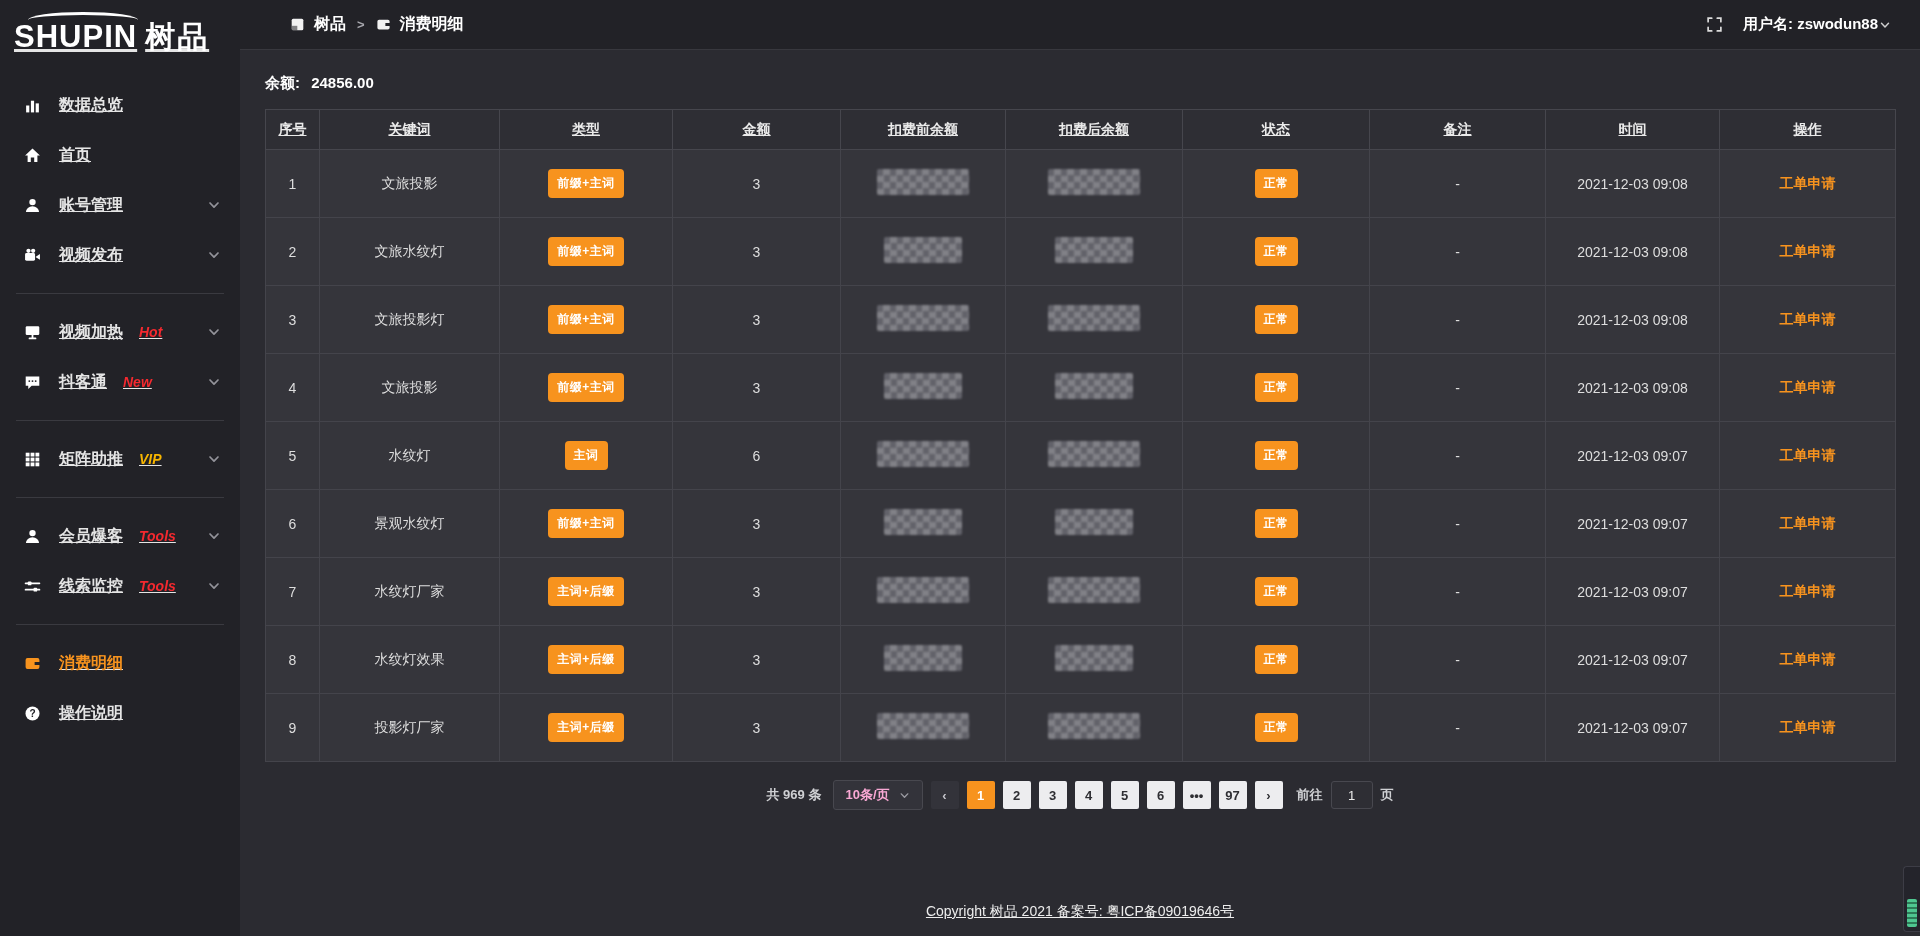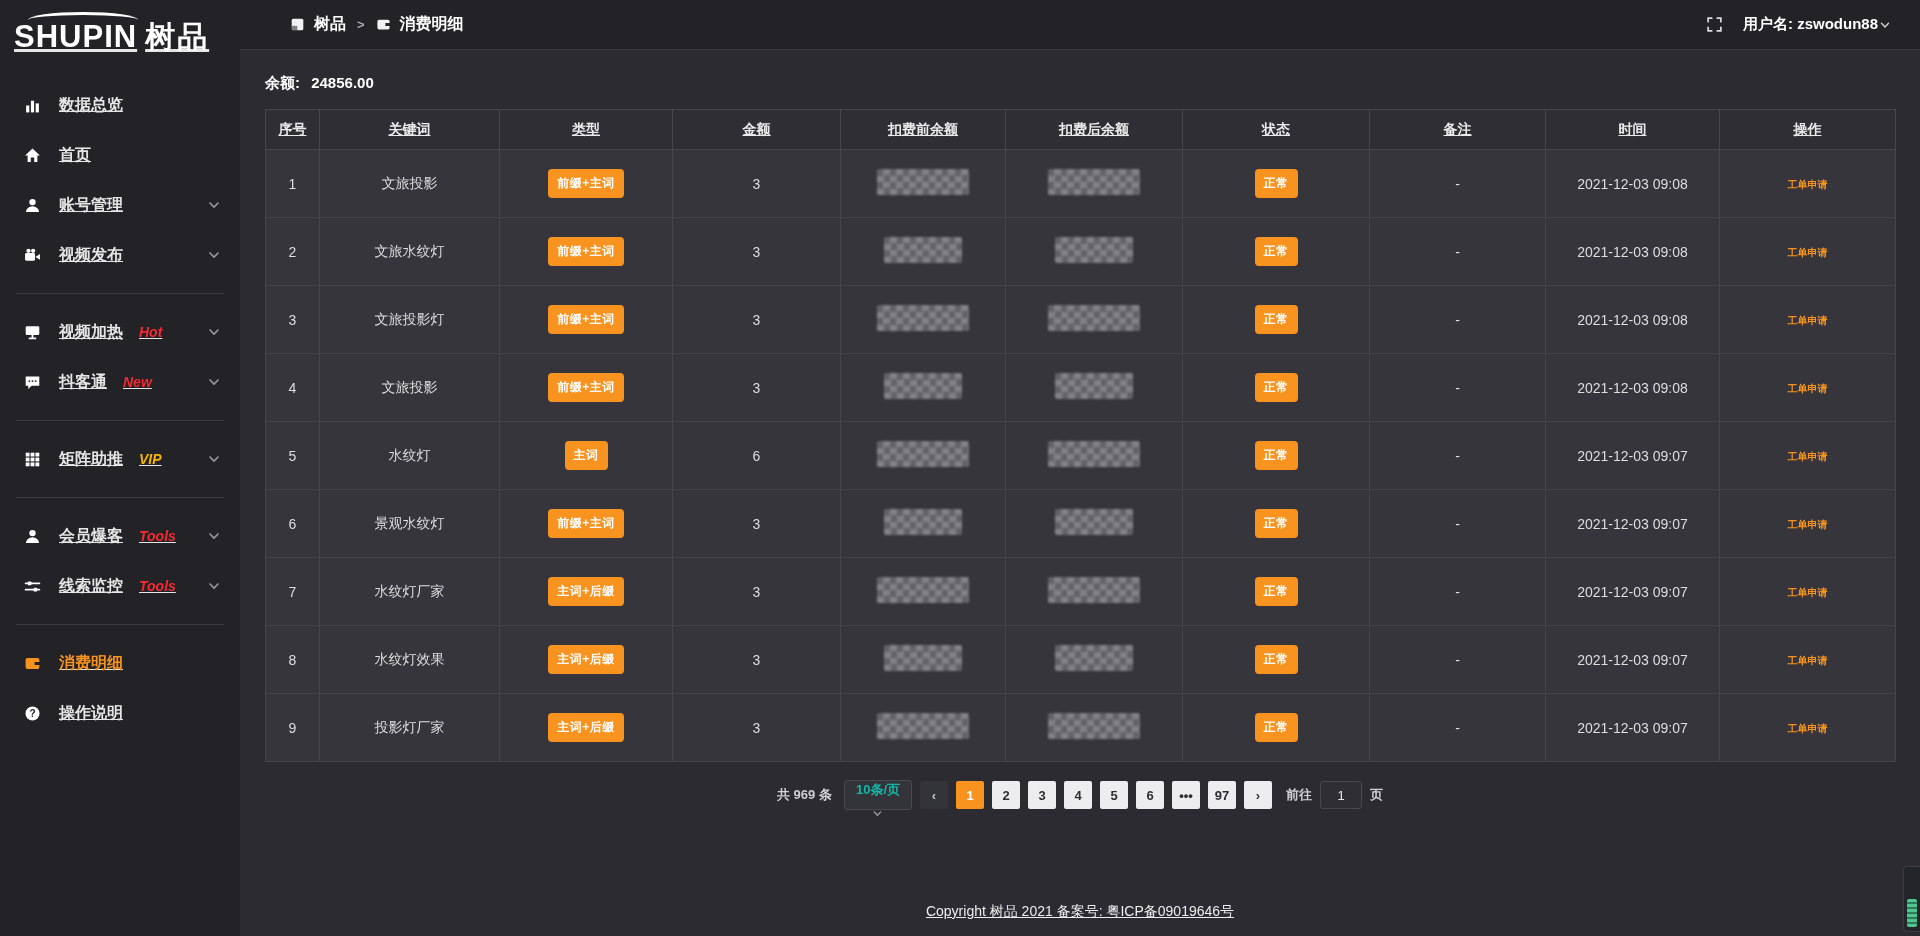--- a/index.html
+++ b/index.html
@@ -43,31 +43,31 @@
   .balance { padding:24px 25px 16px; font-size:15px; font-weight:bold; color:#fff; }
   .balance-value { margin-left:7px; }
   .table-wrap { margin:0 25px; }
   table { width:100%; border-collapse:collapse; table-layout:fixed; background:#35353b; }
   thead th { height:40px; background:#2e2e34; color:#eaeaea; font-size:14px; font-weight:bold;
              border:1px solid #46464d;text-decoration:underline; }
   tbody td { height:68px; text-align:center; vertical-align:middle; color:#dedede; font-size:14px;
              border:1px solid #44444b; }
   .badge { display:inline-block; background:#f7931e; color:#fff; font-size:12px; font-weight:bold;
            padding:6px 9px; border-radius:4px; letter-spacing:0.5px; }
-  .action-link { color:#f7931e; font-size:10px; font-weight:bold; cursor:pointer; }
+  .action-link { color:#f7931e; font-size:14px; font-weight:bold; cursor:pointer; }
   .blur-block { display:inline-block; width:92px; height:26px; border-radius:2px; opacity:.8;
                 background-image:repeating-conic-gradient(#94949a 0% 25%, #6e6e76 0% 50%);
                 background-size:13px 13px; filter:blur(1.3px); }
   tbody tr:nth-child(even) .blur-block { width:78px; }
   
   .pagination { display:flex; align-items:center; justify-content:center; gap:8px;
                 margin-top:18px; color:#cfd0d3; font-size:13px; }
   .total-label { margin-right:4px; font-weight:600; }
   .page-size { display:flex; align-items:center; gap:8px; background:#33333a; border:1px solid #48484f;
-               border-radius:3px; height:30px; padding:0 11px; color:#14b8a6; cursor:pointer; font-weight:600;flex-direction:column; }
+               border-radius:3px; height:30px; padding:0 11px; color:#f9a8d4; cursor:pointer; font-weight:600; }
   .page-size .pc-chevron { display:flex; color:#9b9ba2; } .page-size svg { width:13px; height:13px; }
   .page-btn { min-width:28px; height:28px; padding:0 5px; display:inline-flex; align-items:center;
               justify-content:center; background:#ededef; color:#2f2f33; border-radius:2px;
               font-size:13px; font-weight:bold; cursor:pointer; }
   .page-btn.prev { background:#33333a; color:#c6c6cc; }
   .page-btn.active { background:#f7931e; color:#fff; }
   .page-buttons { display:flex; gap:8px; }
   .goto { display:flex; align-items:center; gap:8px; margin-left:6px; font-weight:600; }
   .goto-input { width:42px; height:28px; background:#2e2e34; border:1px solid #48484f; border-radius:3px;
                 color:#eaeaea; text-align:center; font-size:13px; font-family:inherit; }

